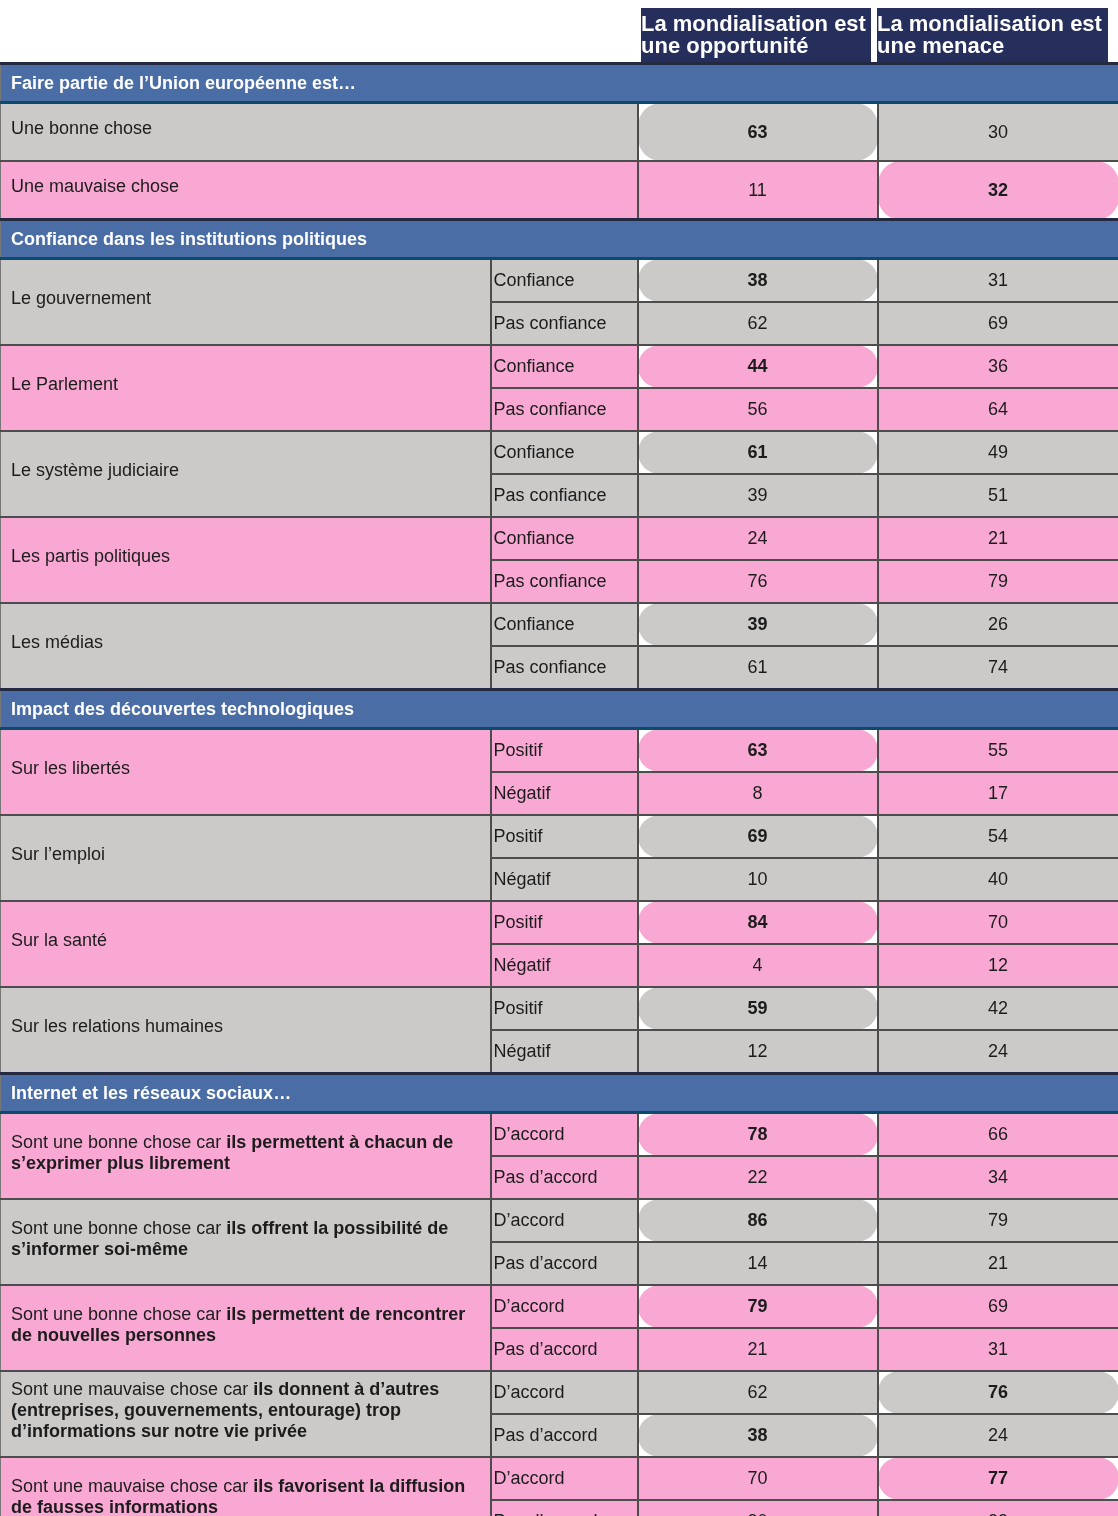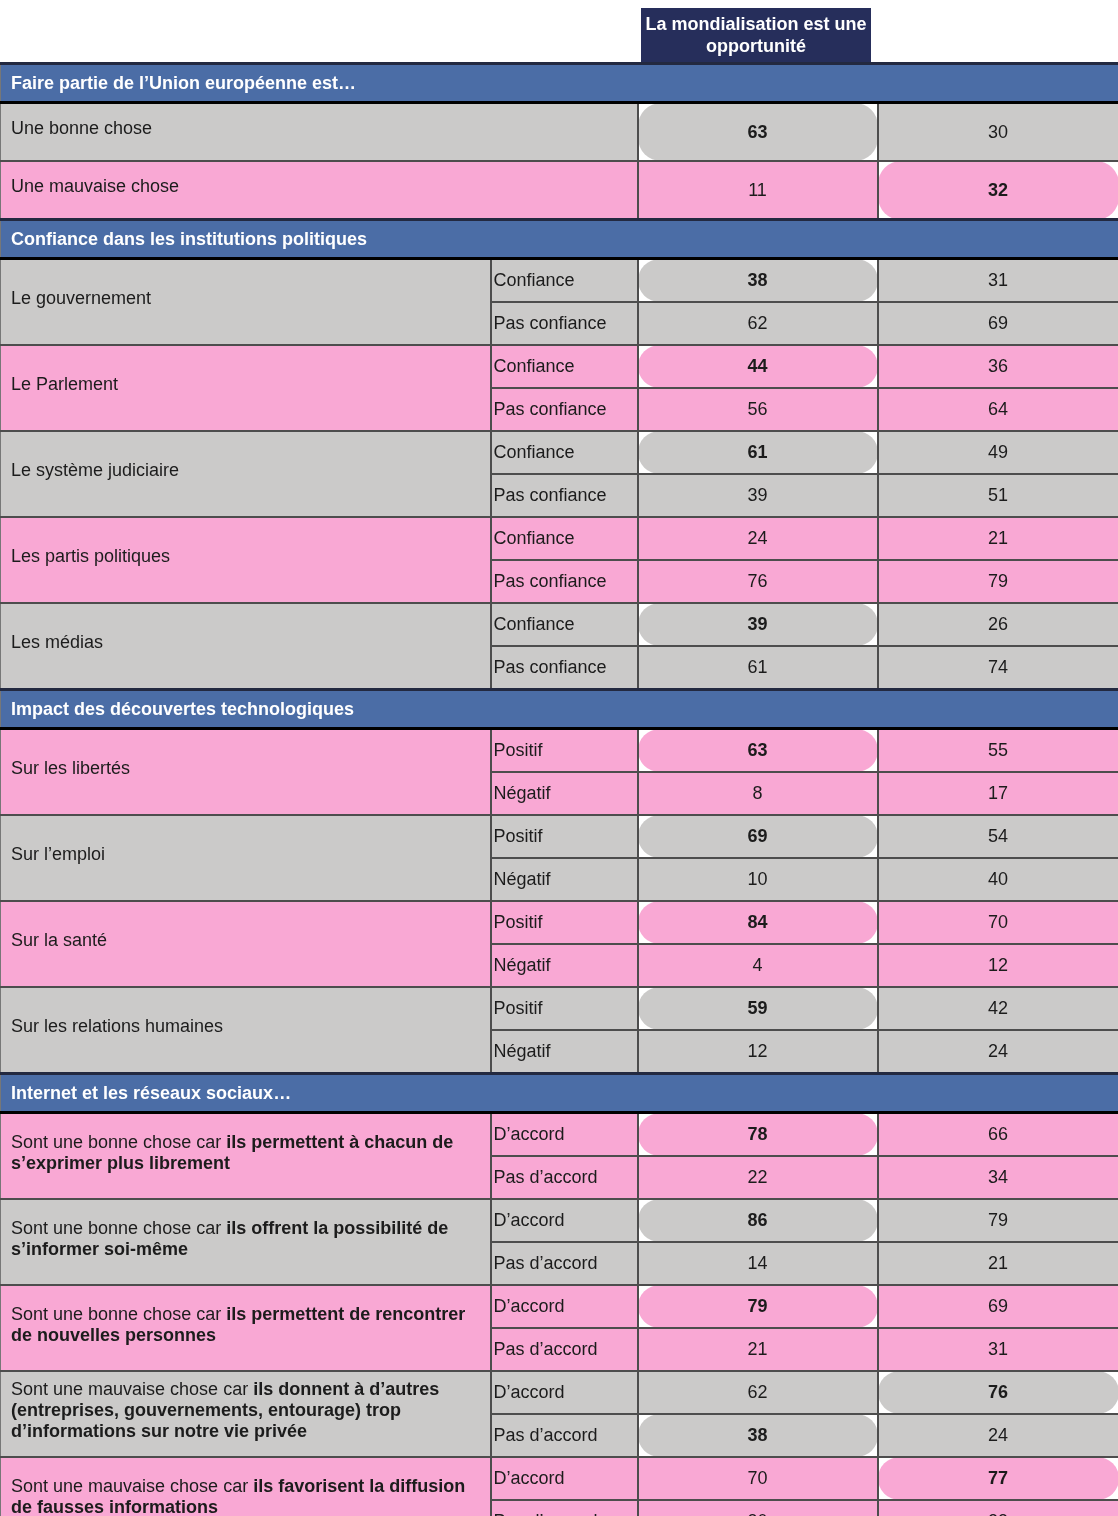--- a/index.html
+++ b/index.html
@@ -1,47 +1,48 @@
 <!DOCTYPE html>
 <html lang="fr"><head>
 <meta charset="utf-8">
 <style>
   html,body{margin:0;padding:0;background:#ffffff;}
   body{width:1118px;font-family:"Liberation Sans",sans-serif;color:#1c1c1c;}
   .wrap{padding-top:8px;}
 
   
   .hdr{display:flex;gap:6px;margin-left:641px;margin-right:4px;}
-  .hbox{background:#262e5b;color:#ffffff;font-weight:bold;font-size:18px;line-height:22px;
-        text-align:center;height:54px;display:flex;align-items:center;justify-content:center;}
+  .hbox{background:#262e5b;color:#ffffff;font-weight:bold;font-size:22px;line-height:22px;
+        text-align:left;height:54px;display:flex;align-items:center;justify-content:center;}
   .hbox.c1{width:230px;}
   .hbox.c2{width:231px;}
 
   table{border-collapse:collapse;table-layout:fixed;width:1118px;
         border-left:1px solid #777777;border-right:2px solid #4d4d4d;}
   td{font-size:18px;vertical-align:middle;}
 
   tr.band td{background:#4b6da6;color:#ffffff;font-weight:bold;height:36px;
-             padding:0 6px 0 10px;border-top:3px solid #232940;border-bottom:3px solid #000000;}
+             padding:0 6px 0 10px;border-top:3px solid #232940;border-bottom:3px solid #0c4a6e;}
 
   td.label{padding:5px 8px 12px 10px;line-height:21px;height:39px;border-bottom:2px solid #4d4d4d;}
   td.sub{padding:0 4px 0 2px;height:39px;border-left:2px solid #4d4d4d;border-bottom:2px solid #4d4d4d;}
   td.val{text-align:center;height:39px;border-left:2px solid #4d4d4d;border-bottom:2px solid #4d4d4d;}
   tr.g td{background:#cbcac9;}
   tr.w td{background:#f9a8d4;}
   .bold{font-weight:bold;border-radius:23px;}
   strong{font-weight:bold;}
 </style>
 </head>
 <body>
 
 <div class="wrap">
 
   <div class="hdr">
     <div class="hbox c1">La mondialisation est une opportunité</div>
+    <div class="hbox c2">La mondialisation est une menace</div>
   </div>
 
   <table>
     <colgroup>
         <col style="width:490px">
         <col style="width:147px">
         <col style="width:240px">
         <col style="width:241px">
       </colgroup>
 

